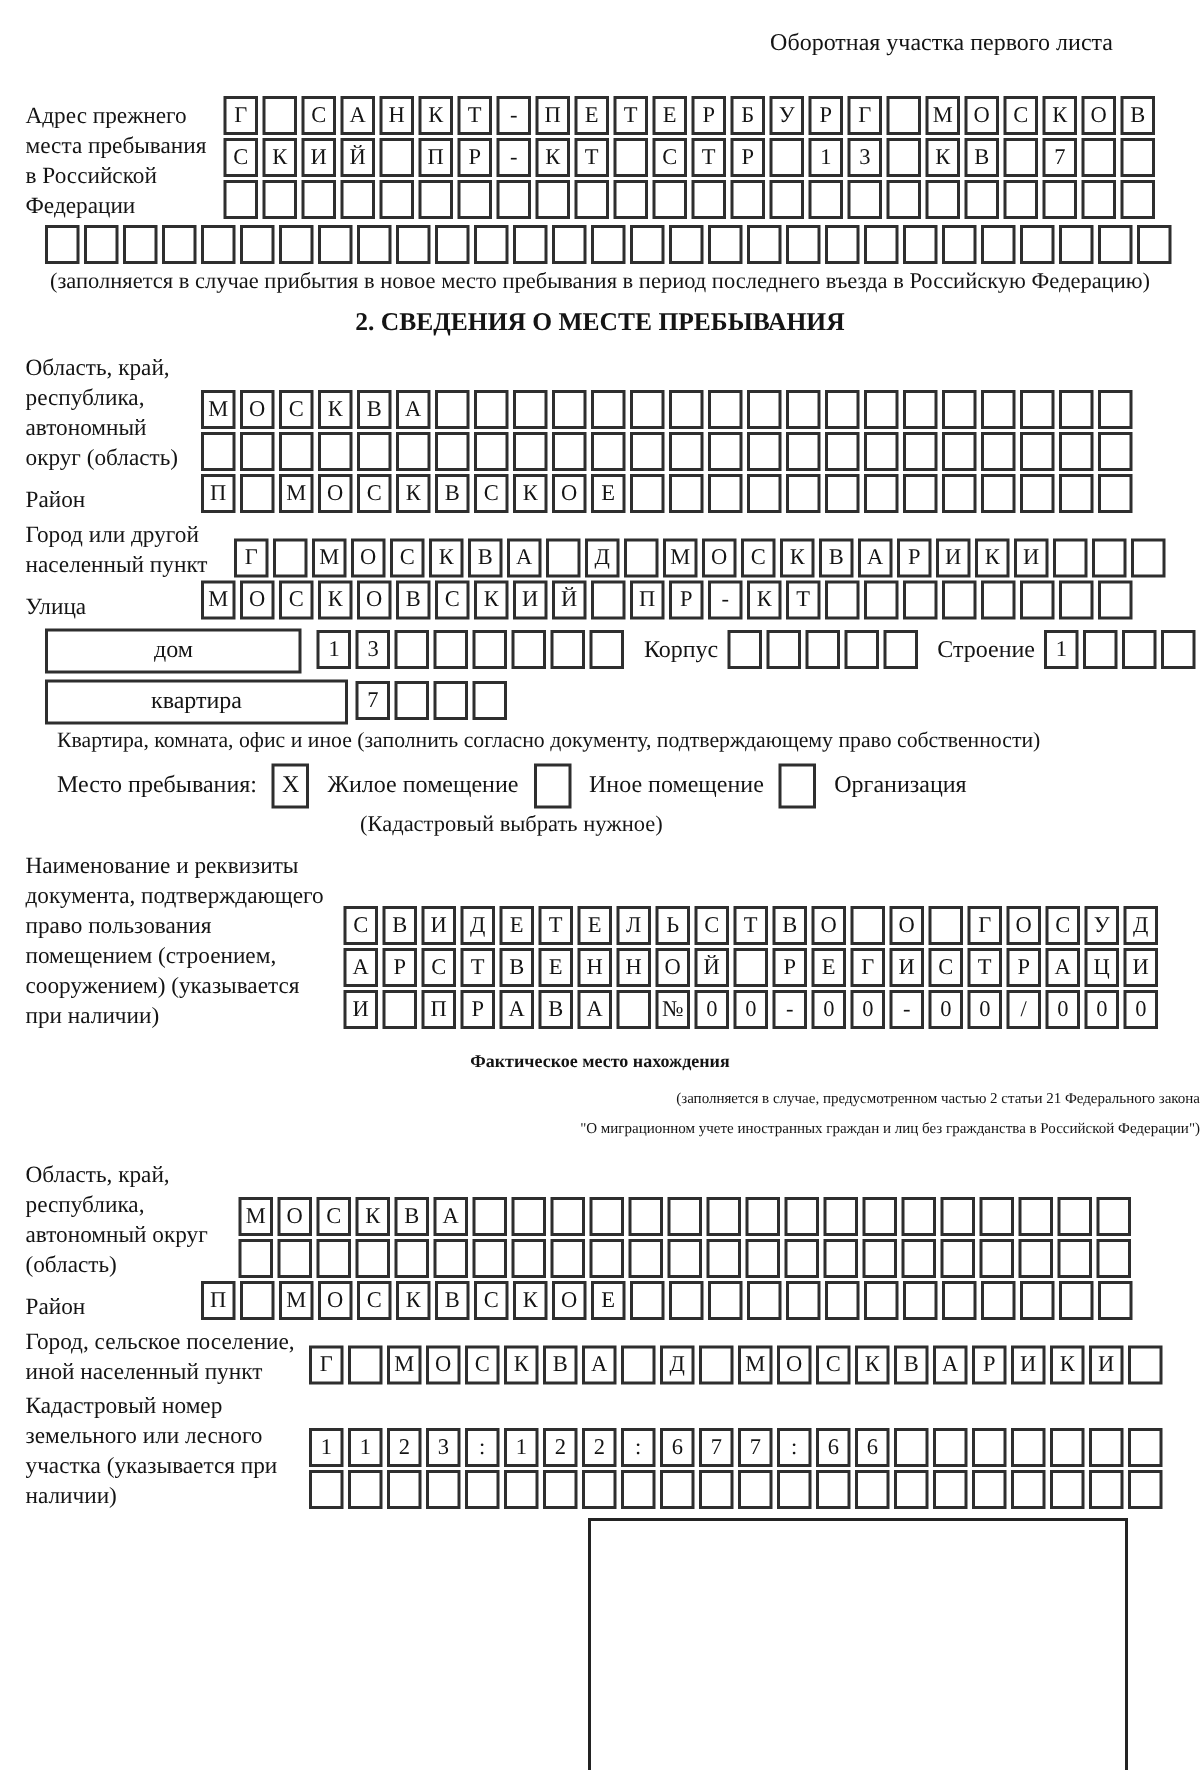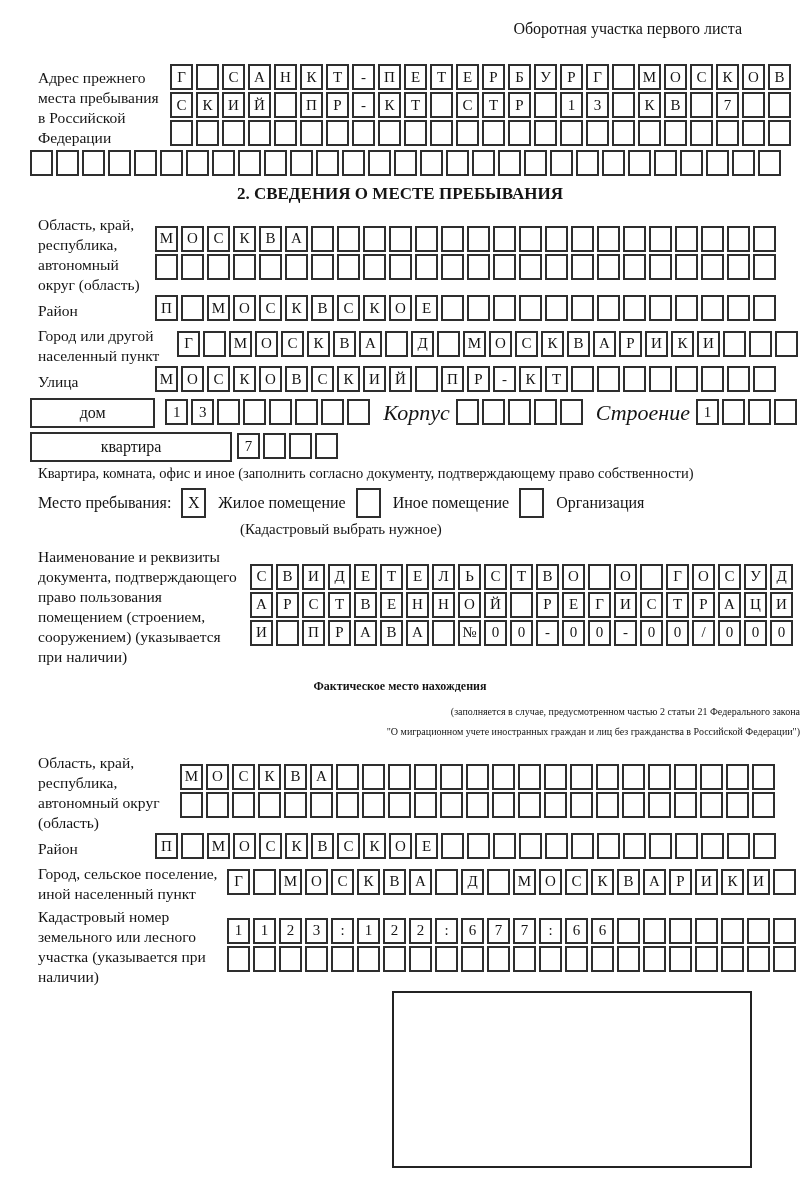--- a/index.html
+++ b/index.html
@@ -2,21 +2,21 @@
 <html><head>
 <meta charset="utf-8">
 <style>
   * { margin:0; padding:0; box-sizing:border-box; }
   html,body { background:#fff; }
   body { width:800px; font-family:"Liberation Serif", serif; color:#141414; }
   .page { width:800px; min-height:1180px; padding-top:20px; background:#fff; }
 
   .corner { text-align:right; padding-right:58px; font-size:16px; margin-bottom:26px; }
 
-  .frow { display:flex; align-items:center; margin-left:38px; }
+  .frow { display:flex; align-items:flex-end; margin-left:17px; }
   .lbl { font-size:15.5px; line-height:20px; padding-top:3px; padding-right:6px; }
   .w-prev { flex:0 0 132px; }
   .w-sec  { flex:0 0 117px; }
   .w-city { flex:0 0 139px; }
   .w-doc  { flex:0 0 212px; }
   .w-freg { flex:0 0 142px; }
   .w-fcity{ flex:0 0 189px; }
 
   .cells { display:flex; }
   .cells { margin-bottom:2px; }
@@ -25,21 +25,21 @@
            font-size:15px; background:#fff; }
   .fullrow { margin-left:30px; margin-top:2px; }
 
   .note { font-size:15px; text-align:center; margin-top:4px; }
   .sec-title { font-size:17px; font-weight:bold; text-align:center; margin:8px 0 8px 0; }
 
   .houserow { display:flex; align-items:center; margin-left:30px; margin-top:4px; }
   .bigbox { height:30px; border:2px solid #2e2e2e; display:flex; align-items:center; justify-content:center; font-size:16px; background:#fff; }
   .housebox { width:192px; margin-right:10px; }
   .aptbox { width:202px; margin-right:5px; }
-  .inlbl { font-size:22px; margin:0 6px 0 10px; white-space:nowrap;font-style:italic; }
+  .inlbl { font-size:16px; margin:0 6px 0 10px; white-space:nowrap; }
   .fieldnote { font-size:14.5px; margin:3px 0 4px 38px; }
 
   .stayrow { display:flex; align-items:center; margin-left:38px; margin-top:6px; }
   .staylbl { font-size:16px; white-space:nowrap; }
   .checkbox { width:25px; height:30px; border:2px solid #2e2e2e; display:flex; align-items:center; justify-content:center; font-size:16px; margin:0 12px 0 10px; background:#fff; }
   .choosenote { font-size:15px; margin-left:240px; margin-top:3px; }
 
   .docrow { margin-top:6px; }
 
   .fact-title { font-size:12px; font-weight:bold; text-align:center; margin-top:12px; }
@@ -164,20 +164,21 @@
       <span class="cell"></span>
       <span class="cell"></span>
       <span class="cell"></span>
       <span class="cell"></span>
       <span class="cell"></span>
       <span class="cell"></span>
       <span class="cell"></span>
       <span class="cell"></span>
       <span class="cell"></span>
     </div>
+  <div class="note">(заполняется в случае прибытия в новое место пребывания в период последнего въезда в Российскую Федерацию)</div>
 
   <div class="sec-title">2. СВЕДЕНИЯ О МЕСТЕ ПРЕБЫВАНИЯ</div>
 
   <div class="frow">
     <div class="lbl w-sec">Область, край, республика, автономный округ (область)</div>
     <div>
       <div class="cells">
           <span class="cell">М</span>
           <span class="cell">О</span>
           <span class="cell">С</span>

